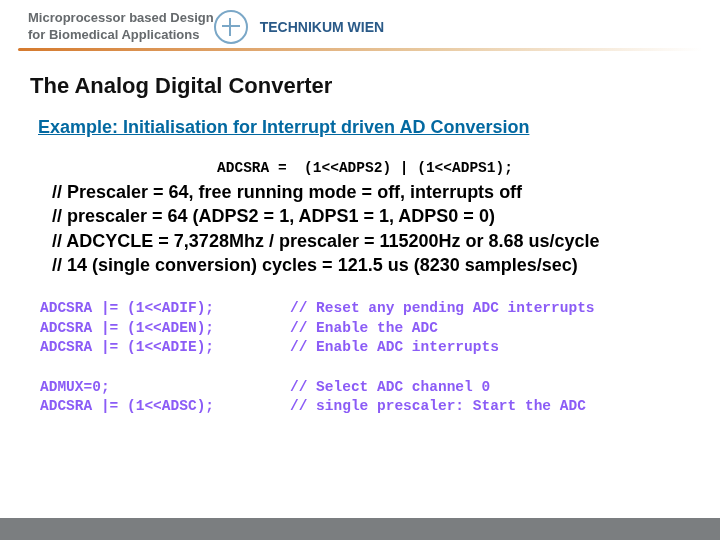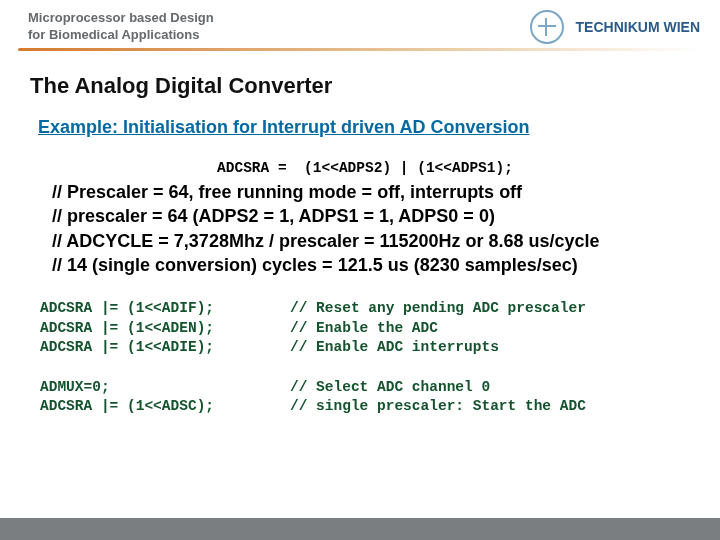--- a/index.html
+++ b/index.html
@@ -7,21 +7,20 @@
     padding: 0;
     width: 720px;
     height: 540px;
     font-family: Arial, Helvetica, sans-serif;
     background: #fff;
     position: relative;
     overflow: hidden;
   }
   .header {
     display: flex;
-    justify-content: space-between;
     align-items: flex-start;
     padding: 10px 20px 4px 28px;
   }
   .header-left {
     color: #666a6d;
     font-size: 13px;
     line-height: 1.3;
     font-weight: 600;
   }
   .header-right {
@@ -93,21 +92,21 @@
     color: #000;
     margin: 0 0 22px 22px;
     line-height: 1.35;
   }
   .comment-block div { white-space: pre; }
   .code-row {
     display: flex;
     font-family: "Courier New", monospace;
     font-size: 14.5px;
     font-weight: 700;
-    color: #14532d;
+    color: #8b5cf6;
     margin-left: 10px;
     line-height: 1.35;
   }
   .code-row .lhs { width: 250px; white-space: pre; }
   .code-row .rhs { white-space: pre; }
   .block2 { margin-bottom: 20px; }
   .footer-bar {
     position: absolute;
     left: 0; right: 0; bottom: 0;
     height: 22px;
@@ -138,21 +137,21 @@
   <div class="comment-block">
     <div>// Prescaler = 64, free running mode = off, interrupts off</div>
     <div>// prescaler = 64 (ADPS2 = 1, ADPS1 = 1, ADPS0 = 0)</div>
     <div>// ADCYCLE = 7,3728Mhz / prescaler = 115200Hz or 8.68 us/cycle</div>
     <div>// 14 (single conversion) cycles = 121.5 us (8230 samples/sec)</div>
   </div>
 
   <div class="block2">
     <div class="code-row">
       <span class="lhs">ADCSRA |= (1&lt;&lt;ADIF);</span>
-      <span class="rhs">// Reset any pending ADC prescaler</span>
+      <span class="rhs">// Reset any pending ADC interrupts</span>
     </div>
     <div class="code-row">
       <span class="lhs">ADCSRA |= (1&lt;&lt;ADEN);</span>
       <span class="rhs">// Enable the ADC</span>
     </div>
     <div class="code-row">
       <span class="lhs">ADCSRA |= (1&lt;&lt;ADIE);</span>
       <span class="rhs">// Enable ADC interrupts</span>
     </div>
   </div>

